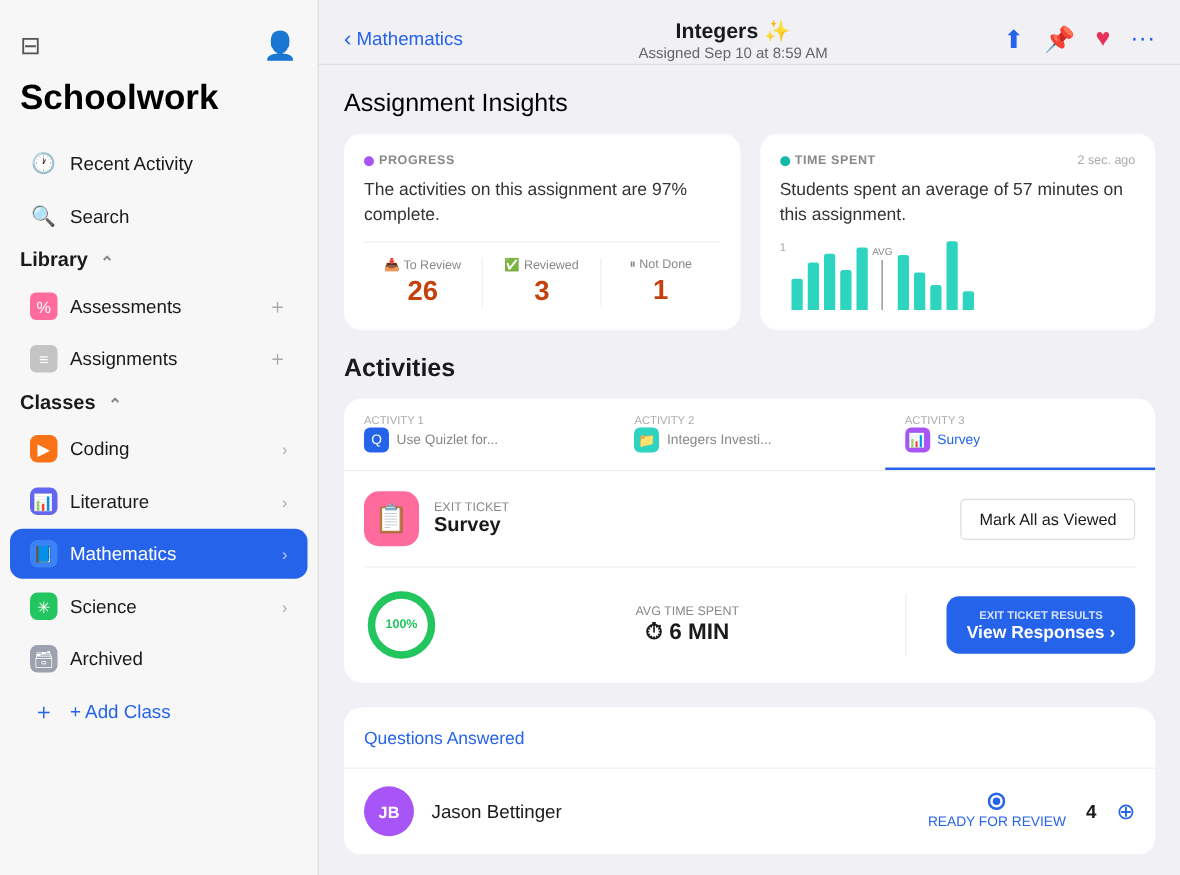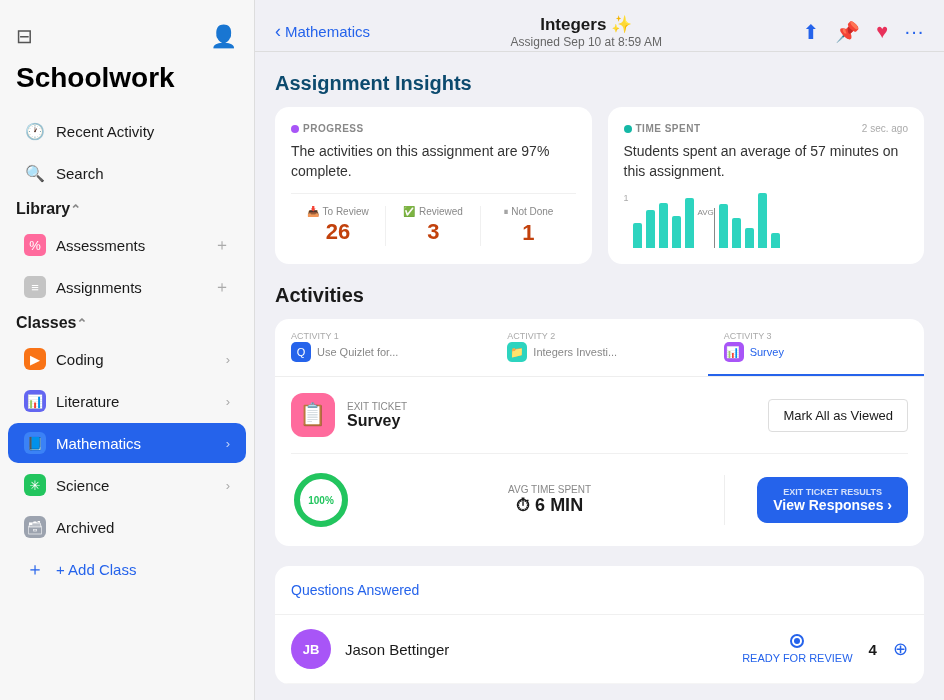--- a/index.html
+++ b/index.html
@@ -33,21 +33,21 @@
       margin: 1px 8px;
       gap: 10px;
     }
     .sidebar-item.active { background: #2563eb; color: #fff; }
     .sidebar-item .item-icon { width: 22px; height: 22px; display: flex; align-items: center; justify-content: center; font-size: 16px; flex-shrink: 0; }
     .sidebar-item .item-label { flex: 1; font-size: 15px; }
     .sidebar-item .chevron { font-size: 13px; color: #aaa; }
     .sidebar-item.active .chevron { color: rgba(255,255,255,0.7); }
     .sidebar-item .plus { font-size: 16px; color: #aaa; margin-left: auto; }
     .section-label-row {
-      display: flex; align-items: center; padding: 6px 16px; 
+      display: flex; align-items: center; padding: 6px 16px; gap: 10px;
       font-size: 16px; font-weight: 600; color: #1a1a1a; cursor: pointer;
     }
 
     
     .main {
       flex: 1;
       display: flex;
       flex-direction: column;
       overflow-y: auto;
       background: #f0f0f5;
@@ -75,21 +75,21 @@
     .topbar-title { font-size: 17px; font-weight: 600; color: #1a1a1a; }
     .topbar-subtitle { font-size: 12px; color: #666; }
     .topbar-icons { display: flex; align-items: center; gap: 16px; }
     .topbar-icon { font-size: 20px; color: #2563eb; cursor: pointer; }
     .topbar-icon.heart { color: #e8315a; }
 
     
     .content { padding: 20px; display: flex; flex-direction: column; gap: 20px; }
 
     
-    .insights-title { font-size: 20px; font-weight: 700; color: #0c4a6e; margin-bottom: 12px; }
+    .insights-title { font-size: 20px; font-weight: 400; color: #000000; margin-bottom: 12px; }
     .insights-cards { display: flex; gap: 16px; }
     .insight-card {
       background: #fff;
       border-radius: 14px;
       padding: 16px;
       flex: 1;
     }
     .card-label { font-size: 10px; font-weight: 600; color: #888; letter-spacing: 0.5px; display: flex; align-items: center; gap: 4px; margin-bottom: 8px; }
     .card-label .dot { width: 8px; height: 8px; border-radius: 50%; background: #a855f7; }
     .card-label .dot-teal { background: #14b8a6; }
@@ -301,21 +301,21 @@
           <div class="card-text">Students spent an average of 57 minutes on this assignment.</div>
 
           <div style="position:relative;">
             <div style="display:flex;align-items:flex-end;gap:4px;height:55px;margin-top:4px;">
               <span style="font-size:9px;color:#aaa;align-self:flex-start;">1</span>
               <div style="background:#2dd4bf;width:9px;height:25px;border-radius:2px 2px 0 0;"></div>
               <div style="background:#2dd4bf;width:9px;height:38px;border-radius:2px 2px 0 0;"></div>
               <div style="background:#2dd4bf;width:9px;height:45px;border-radius:2px 2px 0 0;"></div>
               <div style="background:#2dd4bf;width:9px;height:32px;border-radius:2px 2px 0 0;"></div>
               <div style="background:#2dd4bf;width:9px;height:50px;border-radius:2px 2px 0 0;"></div>
-              <div style="display:flex;flex-direction:row;align-items:flex-start;">
+              <div style="display:flex;flex-direction:column;align-items:center;">
                 <span style="font-size:8px;color:#888;margin-bottom:2px;">AVG</span>
                 <div style="background:#888;width:1px;height:40px;"></div>
               </div>
               <div style="background:#2dd4bf;width:9px;height:44px;border-radius:2px 2px 0 0;"></div>
               <div style="background:#2dd4bf;width:9px;height:30px;border-radius:2px 2px 0 0;"></div>
               <div style="background:#2dd4bf;width:9px;height:20px;border-radius:2px 2px 0 0;"></div>
               <div style="background:#2dd4bf;width:9px;height:55px;border-radius:2px 2px 0 0;"></div>
               <div style="background:#2dd4bf;width:9px;height:15px;border-radius:2px 2px 0 0;"></div>
             </div>
           </div>

